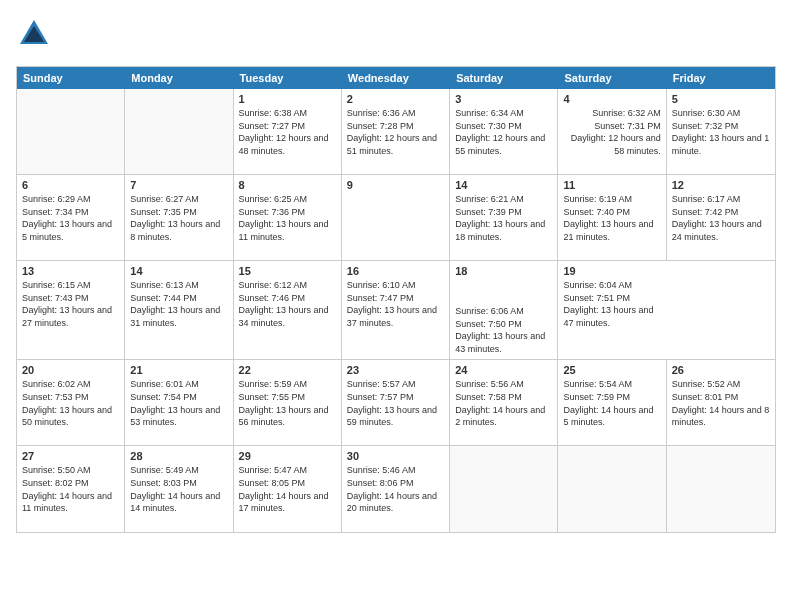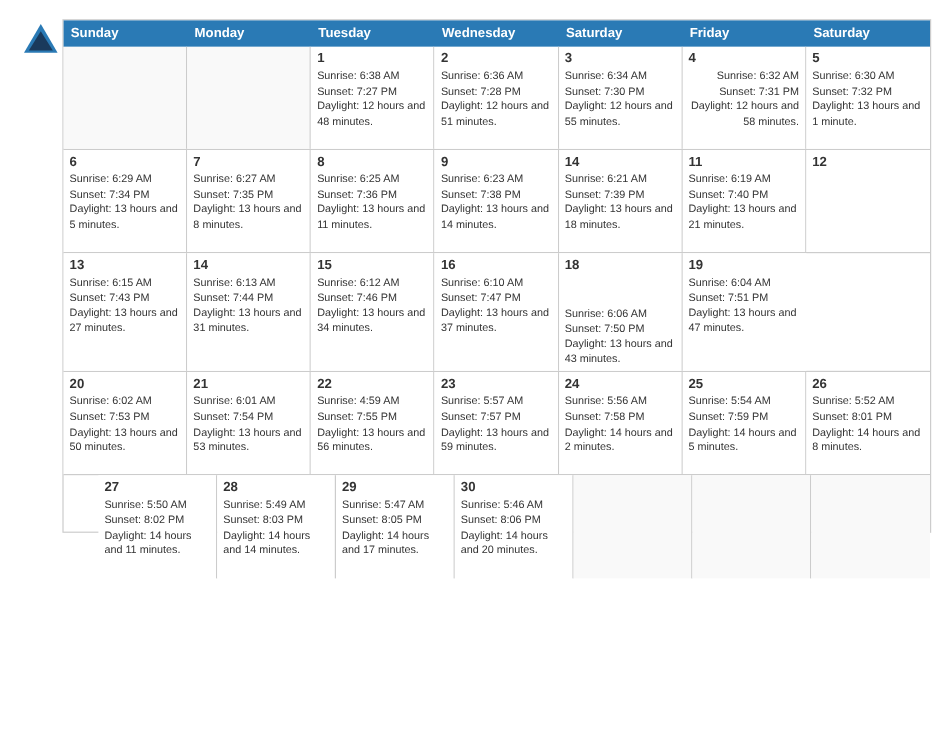--- a/index.html
+++ b/index.html
@@ -8,20 +8,21 @@
       height: 612px;
       font-family: Arial, sans-serif;
       background: #fff;
       overflow: hidden;
     }
     .page {
       width: 792px;
       height: 460px;
       padding: 16px;
       display: flex;
+      flex-direction: column;
     }
     .header {
       display: flex;
       justify-content: space-between;
       align-items: flex-start;
       margin-bottom: 10px;
     }
     .logo {
       display: flex;
       align-items: center;
@@ -75,21 +76,20 @@
       flex-direction: column;
     }
     .cal-row {
       display: grid;
       grid-template-columns: repeat(7, 1fr);
       border-bottom: 1px solid #ccc;
       flex: 1;
     }
     .cal-row:last-child {
       border-bottom: none;
-      margin-left: 29px;
     }
     .cal-cell {
       border-right: 1px solid #ccc;
       padding: 4px 5px;
       min-height: 80px;
       vertical-align: top;
       font-size: 9.5px;
       color: #333;
       background: #fff;
     }
@@ -134,22 +134,22 @@
     </div>
   </div>
 
   <div class="calendar">
     <div class="cal-header">
     <div class="cal-header-cell">Sunday</div>
         <div class="cal-header-cell">Monday</div>
         <div class="cal-header-cell">Tuesday</div>
         <div class="cal-header-cell">Wednesday</div>
         <div class="cal-header-cell">Saturday</div>
+        <div class="cal-header-cell">Saturday</div>
         <div class="cal-header-cell">Friday</div>
-        <div class="cal-header-cell">Saturday</div>
       </div>
     <div class="cal-body">
     <div class="cal-row" style="min-height: 86px;">
           <div class="cal-cell empty"></div>
           <div class="cal-cell empty"></div>
           <div class="cal-cell">
             <div class="day-number">1</div>
             <div class="cell-text" style="white-space: pre-line;">Sunrise: 6:38 AM
 Sunset: 7:27 PM
 Daylight: 12 hours and 48 minutes.</div>
@@ -193,38 +193,38 @@
 Daylight: 13 hours and 8 minutes.</div>
           </div>
           <div class="cal-cell">
             <div class="day-number">8</div>
             <div class="cell-text" style="white-space: pre-line;">Sunrise: 6:25 AM
 Sunset: 7:36 PM
 Daylight: 13 hours and 11 minutes.</div>
           </div>
           <div class="cal-cell">
             <div class="day-number">9</div>
-            <div class="cell-text" style="white-space: pre-line;">Sunrise: 6:23 AM
-Sunset: 7:38 PM
-Daylight: 13 hours and 14 minutes.</div>
           </div>
           <div class="cal-cell">
             <div class="day-number">14</div>
             <div class="cell-text" style="white-space: pre-line;">Sunrise: 6:21 AM
 Sunset: 7:39 PM
 Daylight: 13 hours and 18 minutes.</div>
           </div>
           <div class="cal-cell">
             <div class="day-number">11</div>
             <div class="cell-text" style="white-space: pre-line;">Sunrise: 6:19 AM
 Sunset: 7:40 PM
 Daylight: 13 hours and 21 minutes.</div>
           </div>
           <div class="cal-cell">
             <div class="day-number">12</div>
+            <div class="cell-text" style="white-space: pre-line;">Sunrise: 6:17 AM
+Sunset: 7:42 PM
+Daylight: 13 hours and 24 minutes.</div>
           </div>
         </div>
         <div class="cal-row" style="min-height: 86px;">
           <div class="cal-cell">
             <div class="day-number">13</div>
             <div class="cell-text" style="white-space: pre-line;">Sunrise: 6:15 AM
 Sunset: 7:43 PM
 Daylight: 13 hours and 27 minutes.</div>
           </div>
           <div class="cal-cell">
@@ -266,21 +266,21 @@
 Daylight: 13 hours and 50 minutes.</div>
           </div>
           <div class="cal-cell">
             <div class="day-number">21</div>
             <div class="cell-text" style="white-space: pre-line;">Sunrise: 6:01 AM
 Sunset: 7:54 PM
 Daylight: 13 hours and 53 minutes.</div>
           </div>
           <div class="cal-cell">
             <div class="day-number">22</div>
-            <div class="cell-text" style="white-space: pre-line;">Sunrise: 4:59 AM
+            <div class="cell-text" style="white-space: pre-line;">Sunrise: 5:59 AM
 Sunset: 7:55 PM
 Daylight: 13 hours and 56 minutes.</div>
           </div>
           <div class="cal-cell">
             <div class="day-number">23</div>
             <div class="cell-text" style="white-space: pre-line;">Sunrise: 5:57 AM
 Sunset: 7:57 PM
 Daylight: 13 hours and 59 minutes.</div>
           </div>
           <div class="cal-cell">

